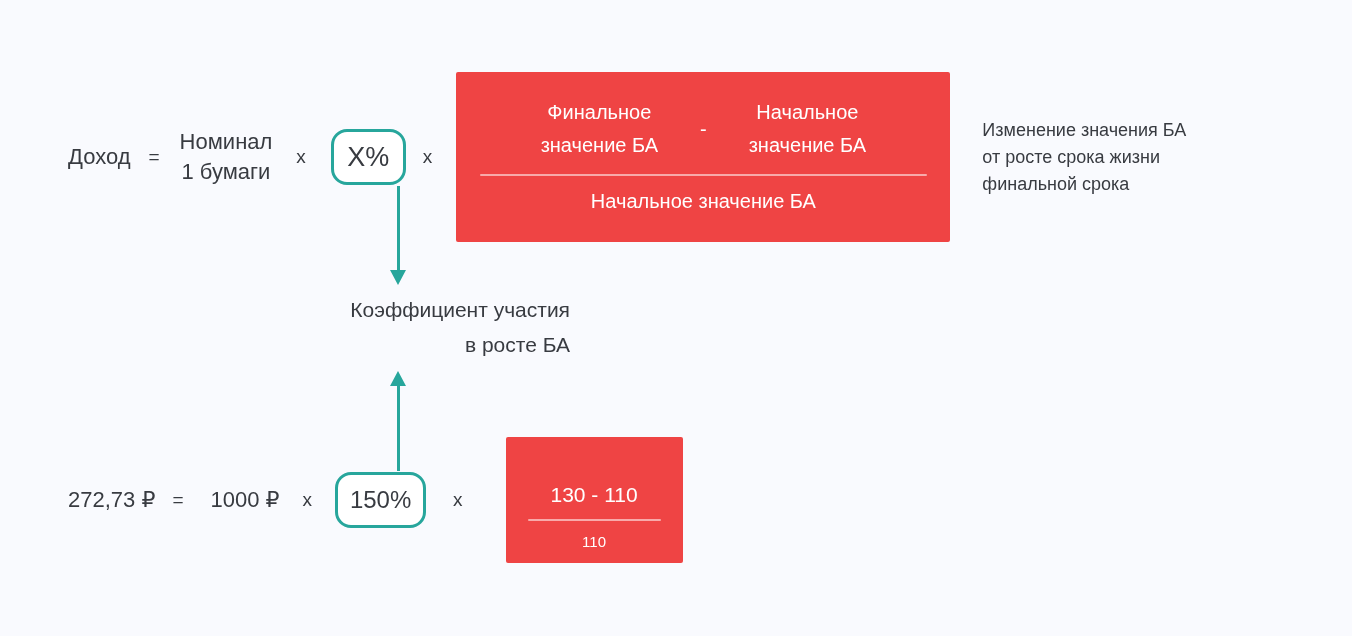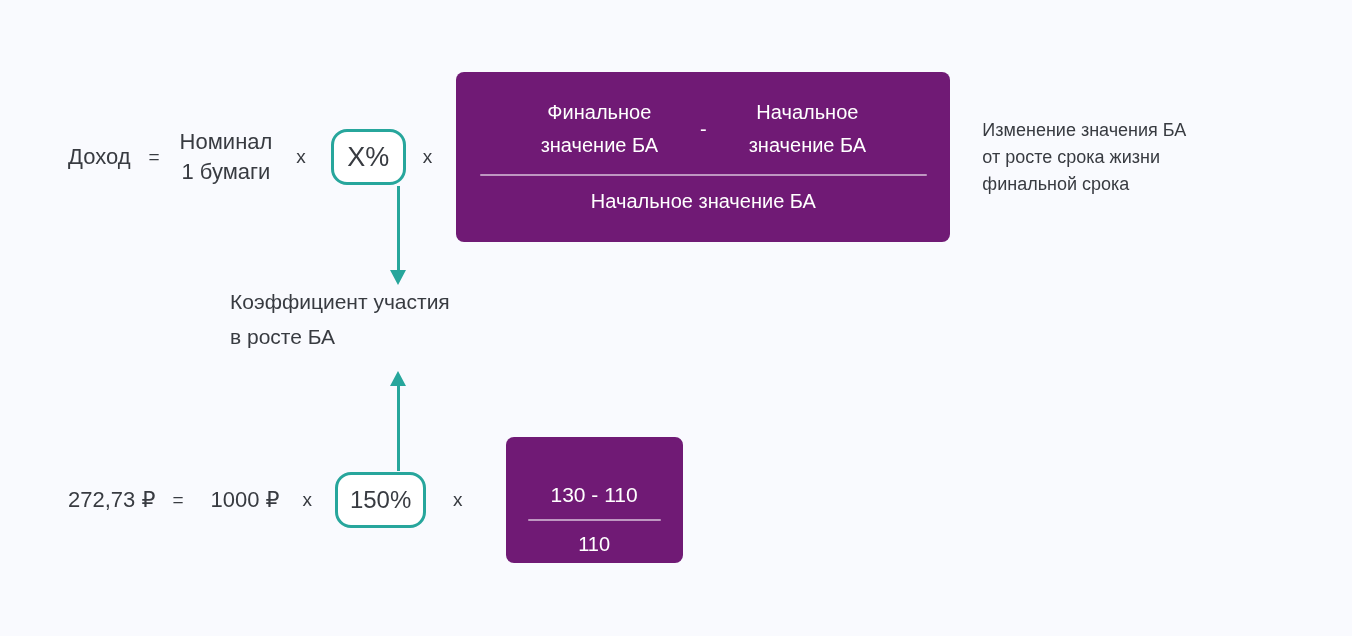--- a/index.html
+++ b/index.html
@@ -37,22 +37,22 @@
     height: 56px;
     display: flex; align-items: center; justify-content: center;
     font-weight: 500;
     flex: none;
   }
   .coef-box-general { width: 75px; font-size: 27px; }
   .coef-box-example { width: 91px; font-size: 24px; }
 
   
   .teal-box {
-    background: #701a75;
-    border-radius: 8px;
+    background: #ef4444;
+    border-radius: 2px;
     color: #FFFFFF;
     flex: none;
   }
   .teal-box-general { width: 494px; height: 170px; padding-top: 24px; }
   .teal-box-example { width: 177px; height: 126px; padding-top: 24px; }
 
   .numerator { display: flex; justify-content: center; align-items: center; gap: 42px; }
   .stack-w { display: flex; flex-direction: column; text-align: center;
              font-size: 20px; font-weight: 500; line-height: 33px; }
   .minus { font-size: 20px; font-weight: 500; }
@@ -60,21 +60,21 @@
   .frac-line {
     height: 2px;
     background: rgba(255,255,255,0.55);
     border-radius: 1px;
   }
   .frac-line-general { width: 447px; margin: 12px auto 0; }
   .frac-line-example { width: 133px; margin: 10px auto 0; }
 
   .denominator { text-align: center; font-size: 20px; font-weight: 500; }
   .denominator-general { margin-top: 14px; }
-  .denominator-example { margin-top: 12px; font-size: 20px; }
+  .denominator-example { margin-top: 12px; font-size: 15px; }
 
   .num-line { text-align: center; font-size: 21px; font-weight: 500; line-height: 28px; margin-top: 20px; }
 
   
   .annotation {
     margin-left: 32px;
     font-size: 18px;
     font-weight: 400;
     line-height: 27px;
     white-space: nowrap;
@@ -97,22 +97,22 @@
     border-bottom: 15px solid #27A69C;
   }
   .arrow-down-connector { left: 390px; top: 186px; }
   .arrow-down-connector .arrow-line { height: 84px; }
   .arrow-up-connector { left: 390px; top: 371px; }
   .arrow-up-connector .arrow-line { height: 85px; }
 
   
   .coef-label {
     position: absolute;
-    left: 230px; top: 284px; width: 340px;
-    text-align: left;
+    left: 230px; top: 292px; width: 340px;
+    text-align: right;
     font-size: 21px; font-weight: 500; line-height: 35px;
   }
   .coef-label span { display: block; }
 </style>
 </head>
 <body>
 
 <div class="canvas">
 
   <div class="row row-general">

